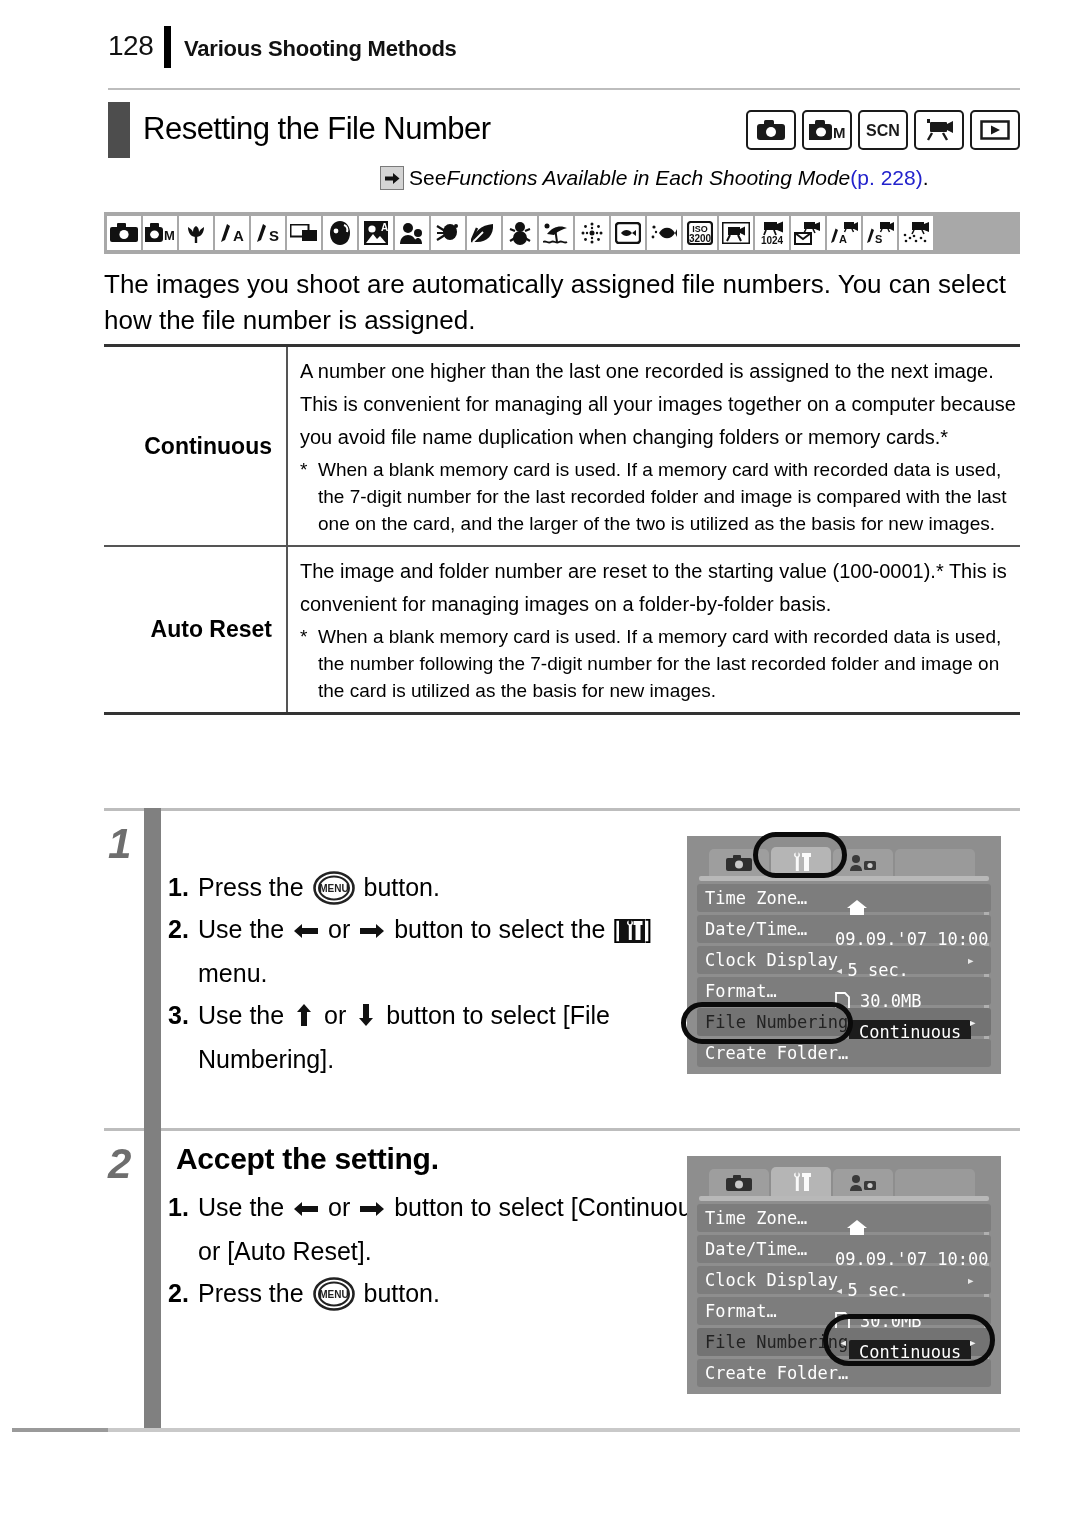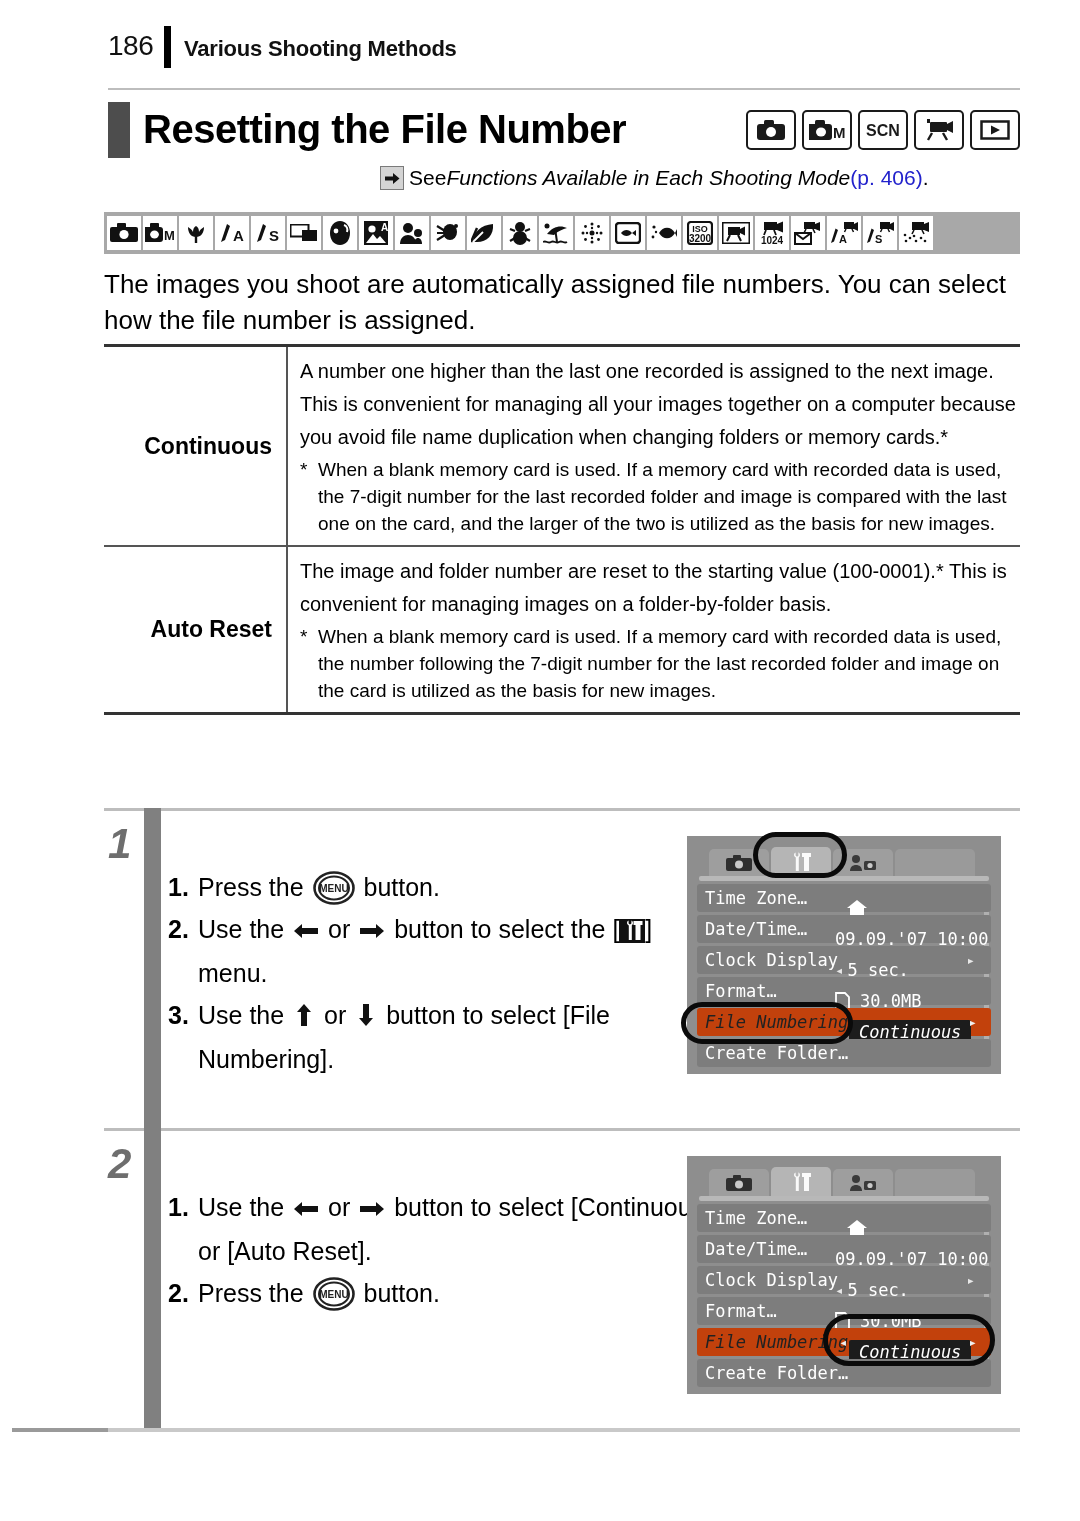--- a/index.html
+++ b/index.html
@@ -72,22 +72,22 @@
     left: 0;
     top: 2px;
     width: 22px;
     height: 56px;
     background: #4d4d4d;
   }
   .title-text {
     position: absolute;
     left: 35px;
     top: 2px;
-    font-size: 40px;
-    font-weight: 700;
+    font-size: 31px;
+    font-weight: 400;
     letter-spacing: -0.5px;
     line-height: 54px;
     color: #000;
   }
   .mode-badges {
     position: absolute;
     right: 0;
     top: 10px;
     display: flex;
     gap: 6px;
@@ -336,21 +336,21 @@
     border-radius: 3px;
     display: flex;
     align-items: center;
     padding: 0 8px;
     box-sizing: border-box;
     color: #ffffff;
     font-family: "DejaVu Sans Mono", monospace;
     font-size: 17px;
     position: relative;
   }
-  .lcd-row.sel { background: #c2410c; color: #222; font-style: italic; }
+  .lcd-row.sel { background: #737373; color: #222; }
   .lcd-row .r-label { flex: 0 0 auto; }
   .lcd-row .r-value {
     position: absolute;
     left: 150px;
     display: flex;
     align-items: center;
     gap: 4px;
     margin-top: 20px;
   }
   .lcd-row .r-value.wide { left: 138px; }
@@ -393,21 +393,21 @@
     top: 1428px;
     width: 96px;
     height: 4px;
     background: #9a9a9a;
   }
 </style>
 </head>
 <body>
 
 <div class="page-header">
-  <span class="page-number">186</span>
+  <span class="page-number">128</span>
   <span class="page-header-rule"></span>
   <span class="page-header-title">Various Shooting Methods</span>
 </div>
 <div class="header-hr"></div>
 
 <div class="title-block">
   <span class="title-bar"></span>
   <span class="title-text">Resetting the File Number</span>
   <span class="mode-badges">
     <span class="mode-badge">
@@ -448,21 +448,21 @@
 </div>
 
 <div class="see-line">
   <span class="arrow-box">
     <svg width="15" height="13" viewBox="0 0 15 13">
         <path d="M0 4.5h8V1l6.5 5.5L8 12V8.5H0z" fill="#111"></path>
       </svg>
   </span>
   <span class="see-static">See </span>
   <span class="see-italic">Functions Available in Each Shooting Mode</span>
-  <span class="see-page"> (p. 406)</span>
+  <span class="see-page"> (p. 228)</span>
   <span class="see-static">.</span>
 </div>
 
 <div class="icon-strip">
   <span class="strip-icon">
     <svg width="28" height="20" viewBox="0 0 28 20">
         <rect x="0" y="4" width="28" height="15" rx="2" fill="#111"></rect>
         <rect x="7" y="0" width="9" height="5" rx="1" fill="#111"></rect>
         <circle cx="14" cy="11.5" r="4.6" fill="#fff"></circle>
       </svg>
@@ -795,20 +795,21 @@
     </div>
     <div class="highlight-oval" style="left:66px;top:-4px;width:94px;height:46px;"></div>
     <div class="highlight-oval" style="left:-6px;top:166px;width:172px;height:42px;"></div>
   </div>
 </div>
 
 <div class="step-sec" style="top:1128px;height:302px;">
   <div class="step-rule"></div>
   <div class="step-vbar" style="height:302px;"></div>
   <div class="step-num">2</div>
+  <div class="step-head">Accept the setting.</div>
   <div class="step-items">
     <div class="step-item">
       <span class="idx">1.</span>
       <span class="txt">Use the <span class="arrow-glyph"><svg width="24" height="18" viewBox="0 0 24 18">
               <path d="M0 9l8-7v4h16v6H8v4z" fill="#111"></path>
             </svg></span> or <span class="arrow-glyph"><svg width="24" height="18" viewBox="0 0 24 18">
               <path d="M24 9l-8-7v4H0v6h16v4z" fill="#111"></path>
             </svg></span> button to select [Continuous] or [Auto Reset].</span>
     </div>
     <div class="step-item">

